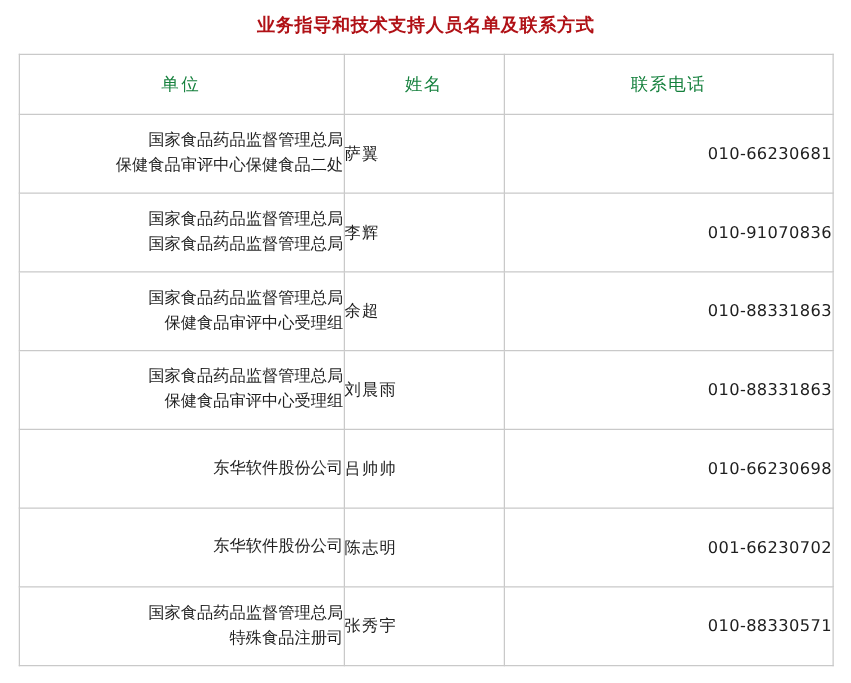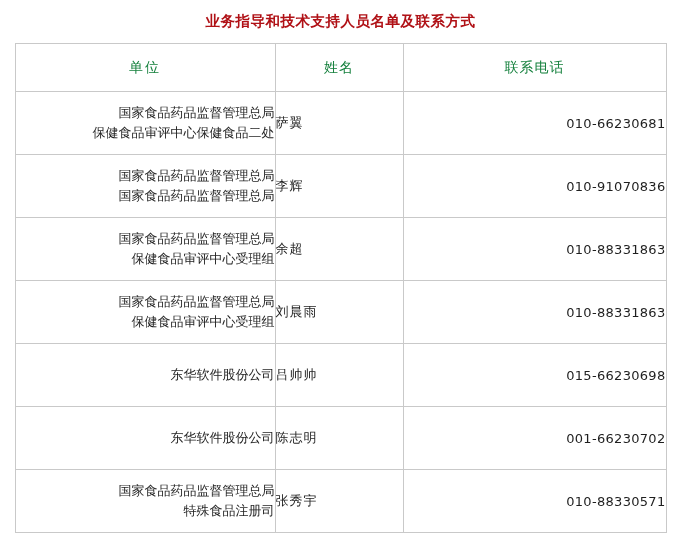--- a/index.html
+++ b/index.html
@@ -130,21 +130,21 @@
           <span class="l2">保健食品审评中心受理组</span>
         </td>
         <td class="name">刘晨雨</td>
         <td class="phone">010-88331863</td>
       </tr>
       <tr>
         <td class="unit">
           <span class="l1">东华软件股份公司</span>
         </td>
         <td class="name">吕帅帅</td>
-        <td class="phone">015-66230698</td>
+        <td class="phone">010-66230698</td>
       </tr>
       <tr>
         <td class="unit">
           <span class="l1">东华软件股份公司</span>
         </td>
         <td class="name">陈志明</td>
         <td class="phone">001-66230702</td>
       </tr>
       <tr>
         <td class="unit">

